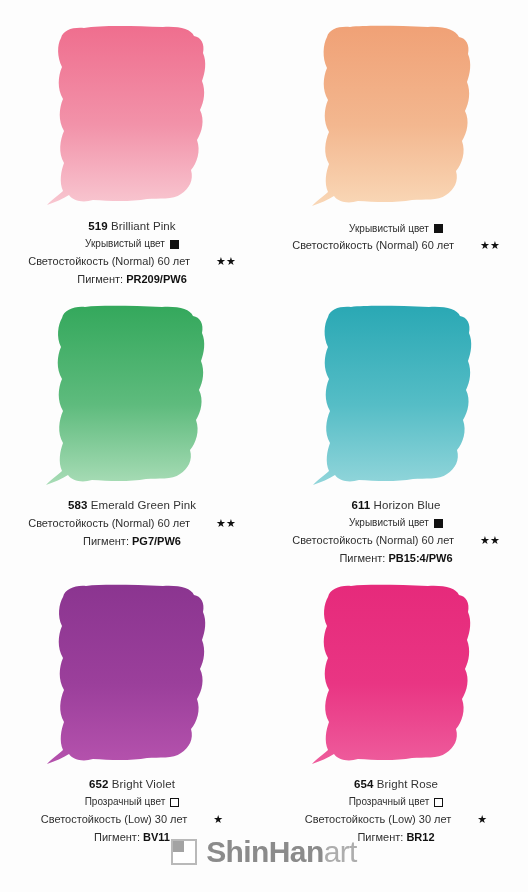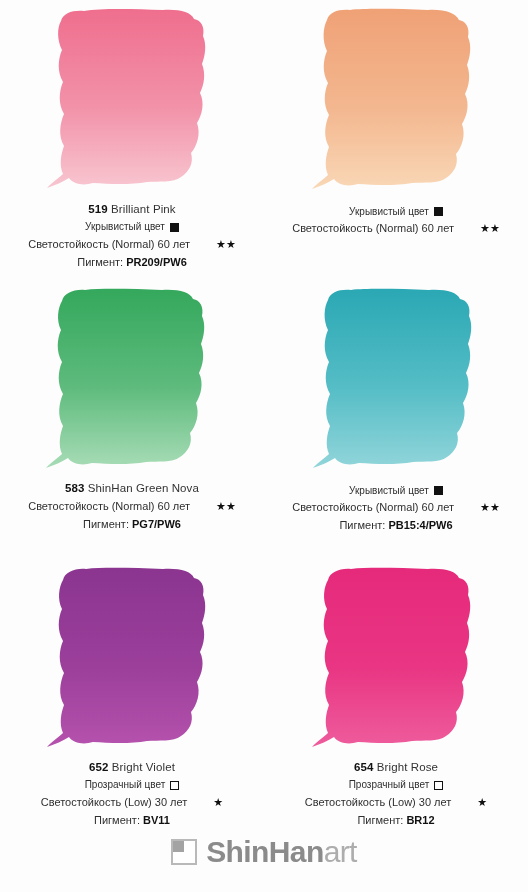--- a/index.html
+++ b/index.html
@@ -32,21 +32,21 @@
     grid-template-columns: 1fr 1fr;
     grid-template-rows: 279px 279px 279px;
     width: 528px;
   }
 
   .swatch-cell {
     position: relative;
     display: flex;
     flex-direction: column;
     align-items: center;
-    padding-top: 7px;
+    padding-top: 24px;
   }
 
   .swatch-art {
     width: 186px;
     height: 190px;
     position: relative;
     display: block;
   }
   .swatch-art svg {
     display: block;
@@ -273,21 +273,21 @@
                    C165 97 162 109 157 117 C161 128 157 140 151 147 C154 157 149 166 141 171
                    C133 177 119 175 107 176 C91 179 69 178 53 177 C43 180 33 178 29 172
                    C23 176 15 179 7 182 C11 177 18 173 23 168 C19 159 21 148 24 140
                    C18 130 20 117 24 108 C18 98 19 85 23 76 C17 66 18 53 22 44
                    C17 34 19 22 23 15 Z" fill="url(#g2)"></path>
         </svg>
       </div>
       <div class="swatch-info">
         <div class="line-name">
           <span class="code">583</span>
-          <span class="title">ShinHan Green Nova</span>
+          <span class="title">Emerald Green Pink</span>
         </div>
         <div class="line-light">
           <span>Светостойкость (Normal) 60 лет</span>
           <span class="stars">★★</span>
         </div>
         <div class="line-pigment">
           <span>Пигмент:</span>
           <span class="pig-value">PG7/PW6</span>
         </div>
       </div>
@@ -306,20 +306,24 @@
           <path d="M25 14 C27 6 37 3 48 4 C65 2 98 3 126 4 C142 3 154 6 157 13
                    C164 14 168 21 166 30 C170 39 168 50 165 58 C169 68 167 79 163 87
                    C168 97 165 109 160 117 C164 128 160 140 154 147 C157 157 152 166 144 171
                    C136 177 122 175 110 176 C94 179 72 178 56 177 C46 180 36 178 32 172
                    C26 176 18 179 10 182 C14 177 21 173 26 168 C22 159 24 148 27 140
                    C21 130 23 117 27 108 C21 98 22 85 26 76 C20 66 21 53 25 44
                    C20 34 21 21 25 14 Z" fill="url(#g3)"></path>
         </svg>
       </div>
       <div class="swatch-info">
+        <div class="line-name">
+          <span class="code">611</span>
+          <span class="title">Horizon Blue</span>
+        </div>
         <div class="line-opacity">
           <span>Укрывистый цвет</span>
           <span class="op-box opaque"></span>
         </div>
         <div class="line-light">
           <span>Светостойкость (Normal) 60 лет</span>
           <span class="stars">★★</span>
         </div>
         <div class="line-pigment">
           <span>Пигмент:</span>

